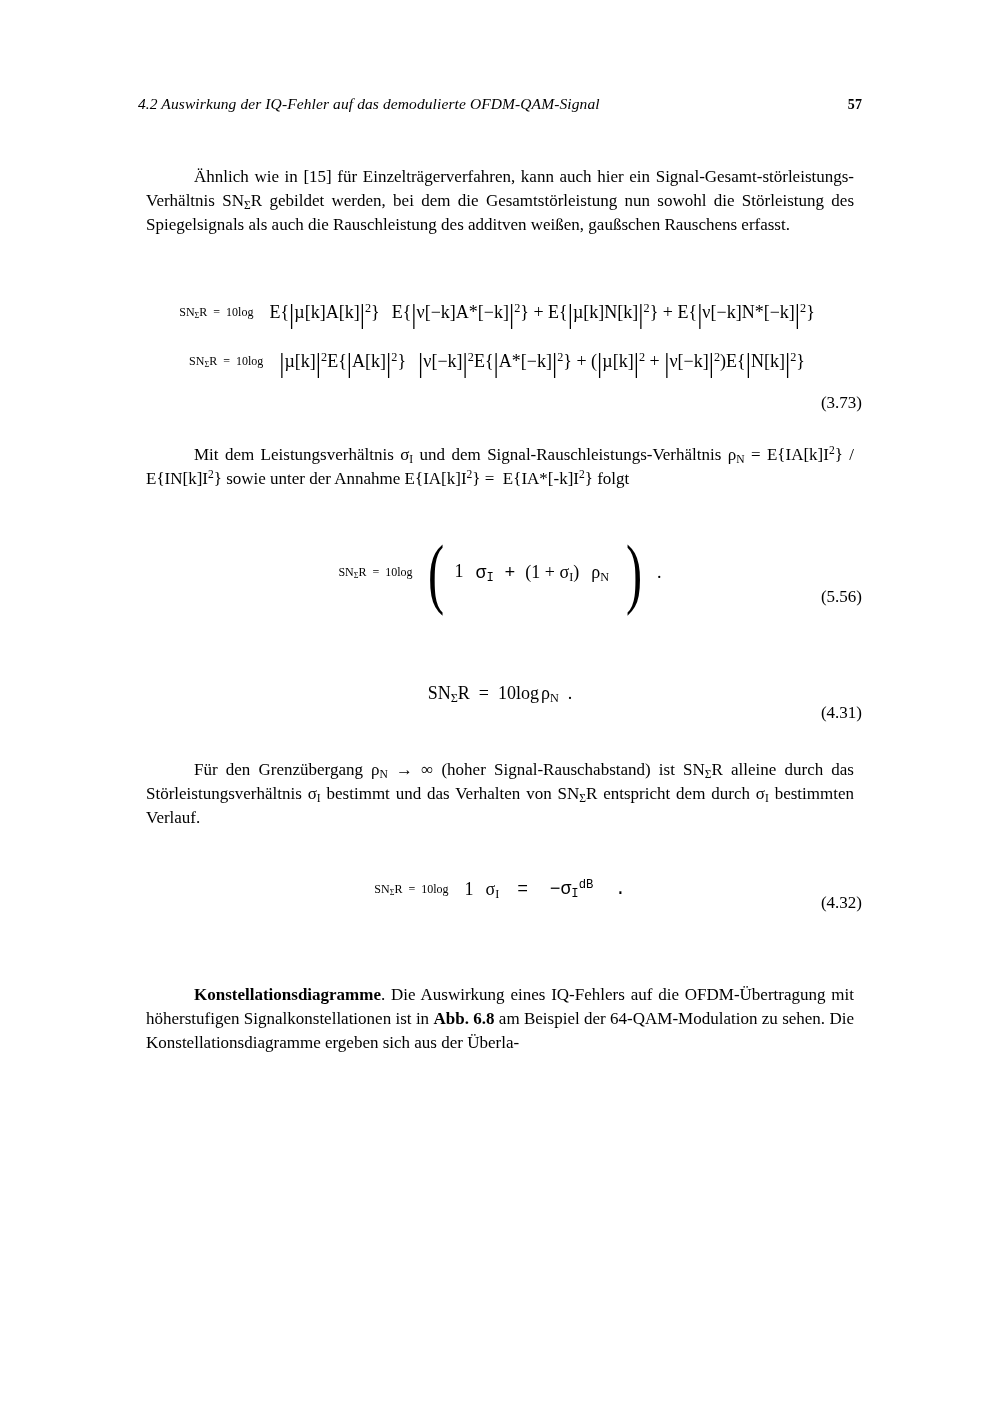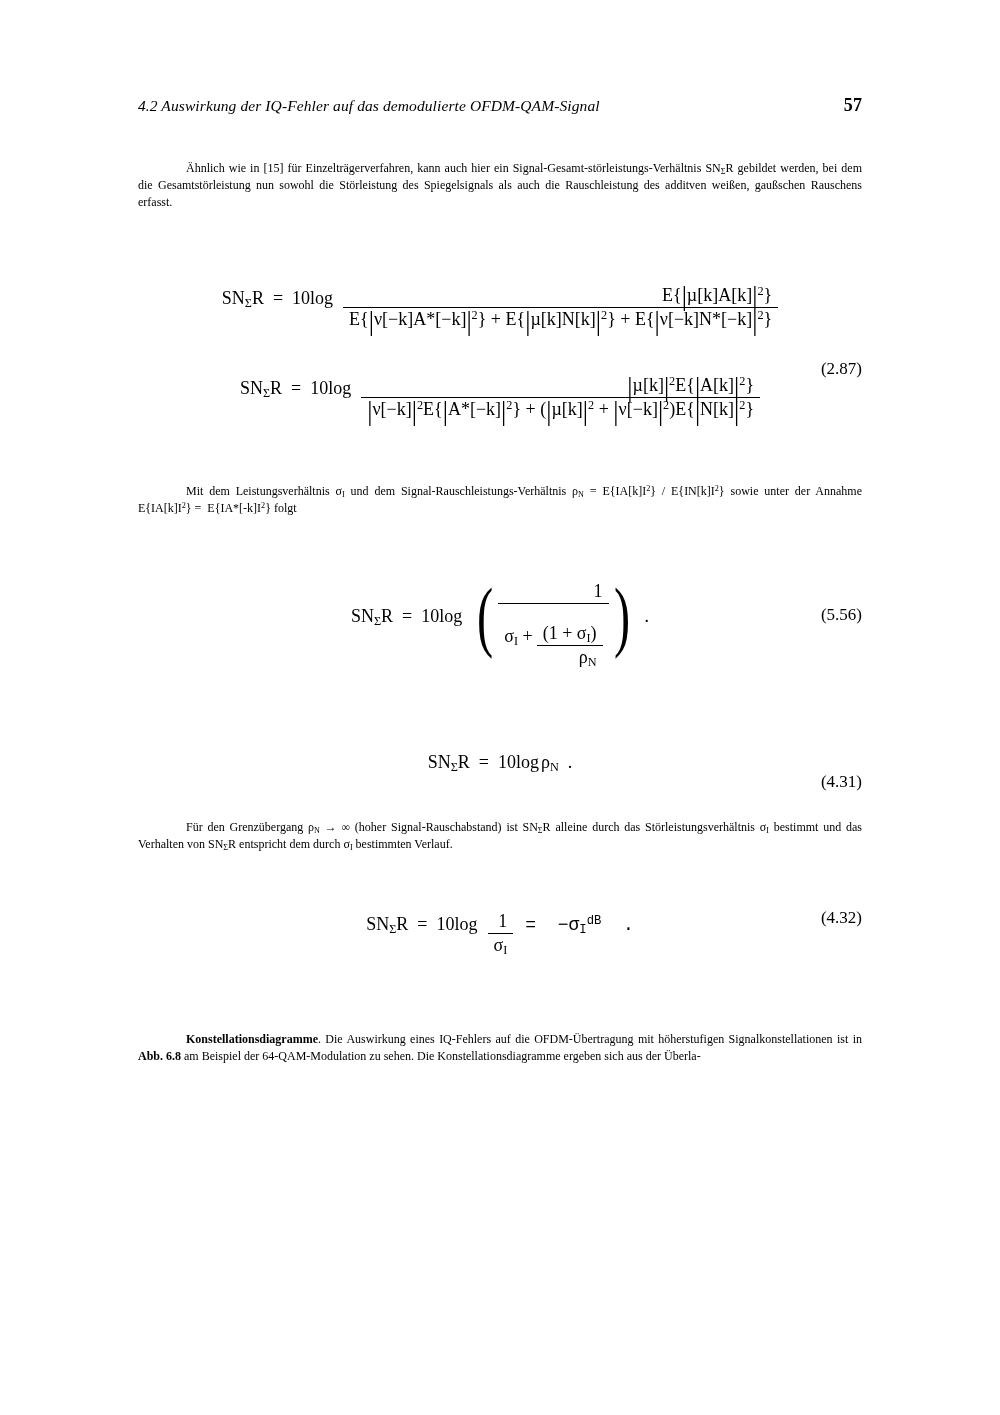--- a/index.html
+++ b/index.html
@@ -31,28 +31,28 @@
     font-style: italic;
     font-size: 15.5px;
     letter-spacing: 0.1px;
   }
   .runhead .sec {
     white-space: nowrap;
   }
   .runhead .pageno {
     font-style: normal;
     font-weight: bold;
-    font-size: 18px;
+    font-size: 14px;
   }
   
   p.body {
-    font-size: 12px;
+    font-size: 17px;
     line-height: 1.41;
     text-align: justify;
-    margin: 0;
+    margin: 8px;
     hyphens: manual;
   }
   p.indent {
     text-indent: 48px;
   }
   .sp-1 { height: 44px; }
 
   sub, sup {
     font-size: 0.68em;
     line-height: 0;
@@ -72,28 +72,26 @@
   }
   .eqrow {
     display: flex;
     align-items: center;
     justify-content: center;
     font-size: 18px;
   }
   .lhs {
     white-space: nowrap;
     padding-right: 10px;
-    font-size: 18px;
+    font-size: 12px;
   }
   .frac {
     display: inline-flex;
-    flex-direction: column;
-    align-items: flex-end;
+    align-items: flex-start;
     vertical-align: middle;
-    margin-top: 17px;
   }
   .frac > .num,
   .frac > .den {
     padding: 1px 6px;
     white-space: nowrap;
     text-align: center;
   }
   .frac > .bar {
     width: 100%;
     height: 1.1px;
@@ -146,21 +144,21 @@
           </span>
           <span class="bar"></span>
           <span class="den">
             E{<span class="vbar-tall">|</span>ν[−k]A*[−k]<span class="vbar-tall">|</span><sup>2</sup>} + E{<span class="vbar-tall">|</span>µ[k]N[k]<span class="vbar-tall">|</span><sup>2</sup>} + E{<span class="vbar-tall">|</span>ν[−k]N*[−k]<span class="vbar-tall">|</span><sup>2</sup>}
           </span>
         </span>
       </div>
 
       <div style="height:26px"></div>
 
-      <div class="eqnum" style="top:92px;">(2.87)</div>
+      <div class="eqnum" style="top:92px;">(3.73)</div>
 
       <div class="eqrow">
         <span class="lhs">SN<sub>Σ</sub>R&nbsp; =&nbsp; 10log</span>
         <span class="frac">
           <span class="num">
             <span class="vbar-tall">|</span>µ[k]<span class="vbar-tall">|</span><sup>2</sup>E{<span class="vbar-tall">|</span>A[k]<span class="vbar-tall">|</span><sup>2</sup>}
           </span>
           <span class="bar"></span>
           <span class="den">
             <span class="vbar-tall">|</span>ν[−k]<span class="vbar-tall">|</span><sup>2</sup>E{<span class="vbar-tall">|</span>A*[−k]<span class="vbar-tall">|</span><sup>2</sup>} + (<span class="vbar-tall">|</span>µ[k]<span class="vbar-tall">|</span><sup>2</sup> + <span class="vbar-tall">|</span>ν[−k]<span class="vbar-tall">|</span><sup>2</sup>)E{<span class="vbar-tall">|</span>N[k]<span class="vbar-tall">|</span><sup>2</sup>}
@@ -179,21 +177,21 @@
 
     <div class="eqblock">
       <div class="eqnum" style="top:42px;">(5.56)</div>
       <div class="eqrow">
         <span class="lhs">SN<sub>Σ</sub>R&nbsp; =&nbsp; 10log</span>
         <span class="big-paren-l">(</span>
         <span class="frac">
           <span class="num">1</span>
           <span class="bar"></span>
           <span class="den" style="display:flex;align-items:center;">
-            <span style="padding-right:4px;">σ<sub>I</sub> +</span>
+            <span style="padding-right:4px;font-family:Liberation Mono, monospace;">σ<sub>I</sub> +</span>
             <span class="frac">
               <span class="num">(1 + σ<sub>I</sub>)</span>
               <span class="bar"></span>
               <span class="den">ρ<sub>N</sub></span>
             </span>
           </span>
         </span>
         <span class="big-paren-r">)</span>
         <span style="padding-left:10px;">.</span>
       </div>

